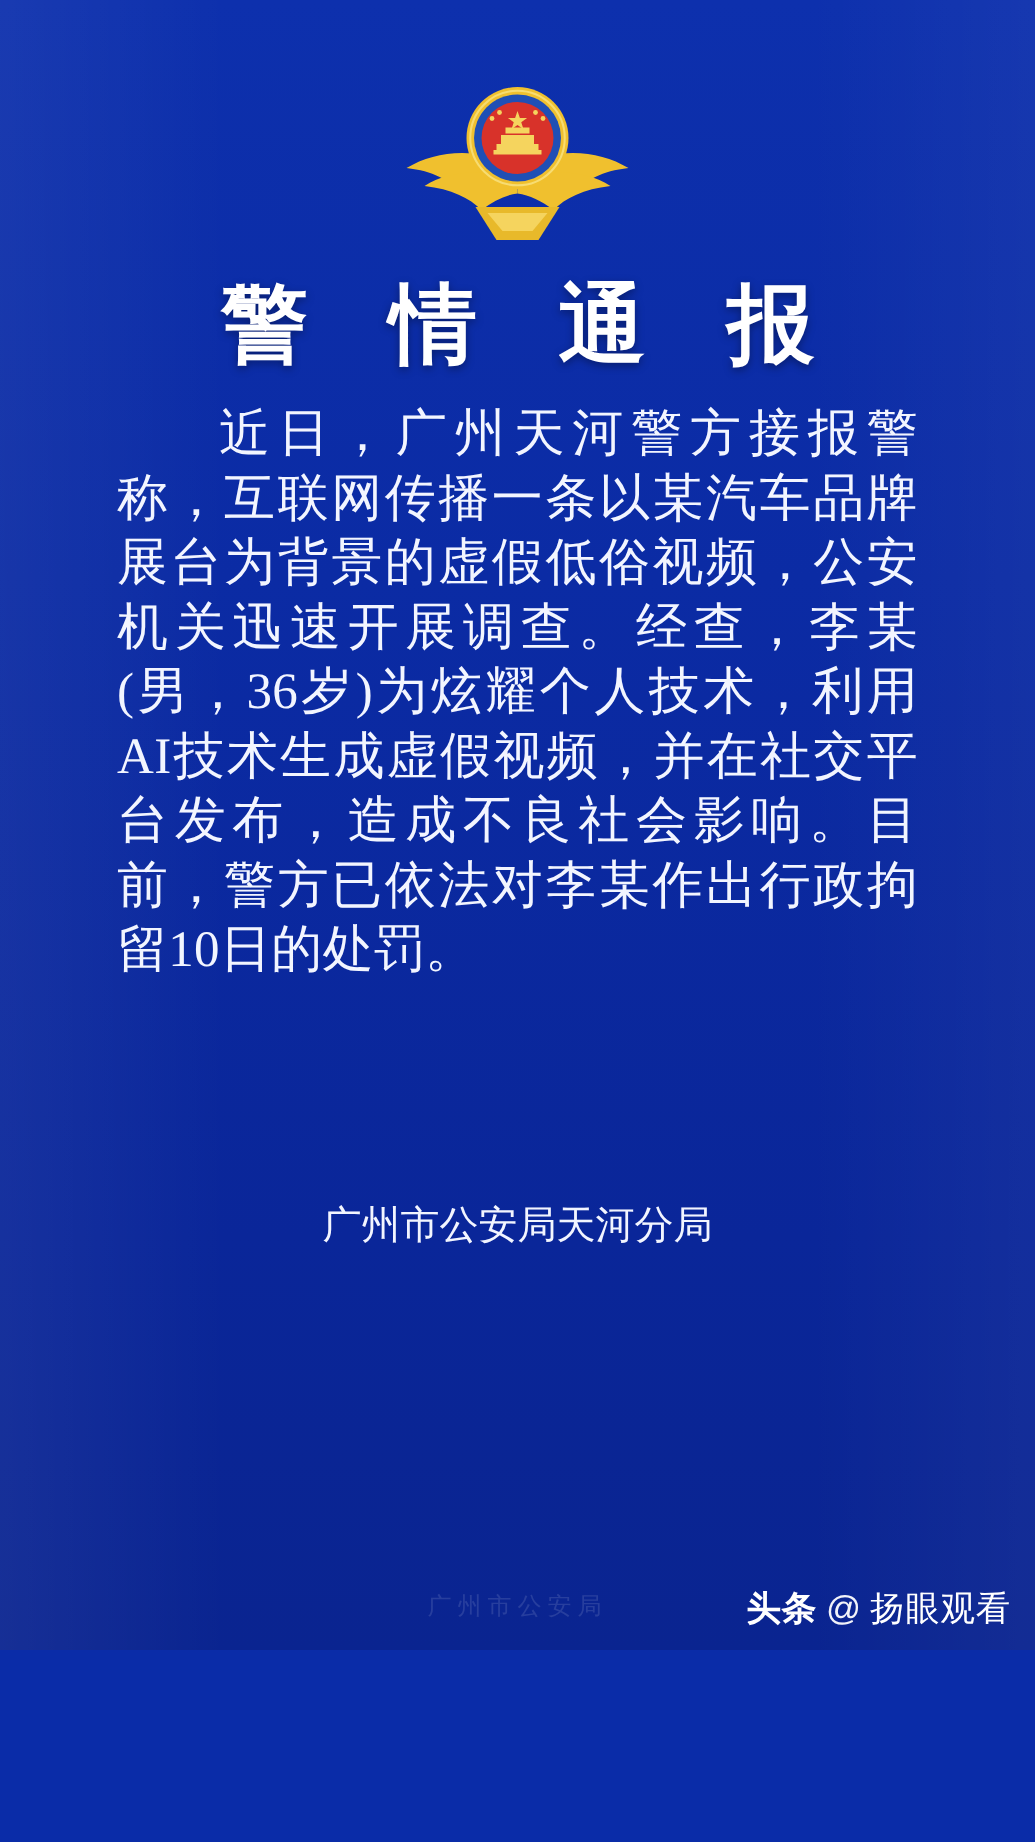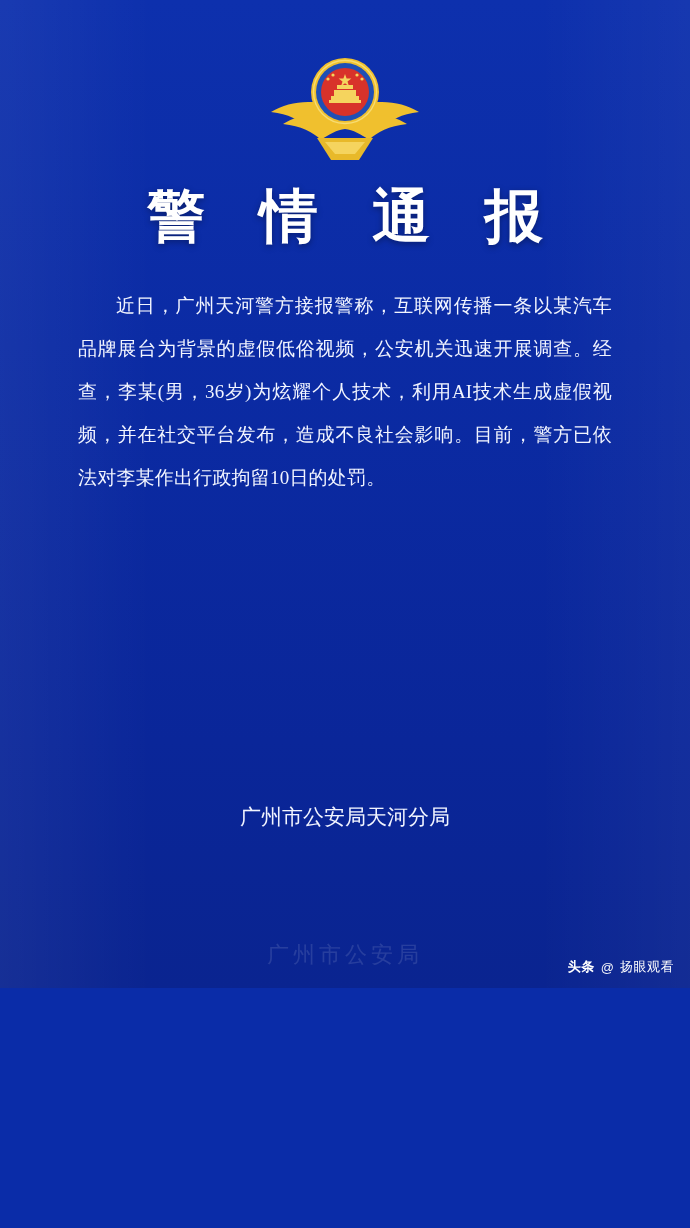--- a/index.html
+++ b/index.html
@@ -11,21 +11,21 @@
     height: 1228px;
     background: #0a2ca8;
     font-family: "Liberation Serif", serif;
     overflow: hidden;
     position: relative;
   }
   .poster {
     position: absolute;
     left: 0; top: 0;
     width: 690px;
-    height: 988px;
+    height: 1100px;
     background: linear-gradient(180deg, #0d30ad 0%, #0b2ba4 35%, #0a2699 75%, #0a2490 100%);
     box-sizing: border-box;
   }
   
   .sheen {
     position: absolute;
     top: 0; left: 0; right: 0; bottom: 0;
     background:
       linear-gradient(90deg, rgba(255,255,255,0.05) 0%, rgba(255,255,255,0.0) 22%, rgba(255,255,255,0.0) 78%, rgba(255,255,255,0.04) 100%);
     pointer-events: none;
@@ -57,70 +57,70 @@
     letter-spacing: 20px;
     text-indent: 20px;
     font-weight: bold;
     font-family: "Liberation Serif", serif;
     text-shadow: 0 2px 6px rgba(0,0,0,0.35);
   }
 
   
   .body-text {
     position: absolute;
-    top: 284px;
+    top: 268px;
     left: 78px;
     width: 534px;
     color: #f2f5ff;
-    font-size: 19px;
+    font-size: 34px;
     line-height: 43px;
     text-align: justify;
     text-justify: inter-ideograph;
     font-family: "Liberation Serif", serif;
     letter-spacing: 0.2px;
   }
   .para {
     margin: 0 0 12px 0;
     text-indent: 2em;
   }
 
   
   .sign {
     position: absolute;
     left: 0; right: 0;
     top: 796px;
     text-align: center;
     color: #f2f5ff;
-    font-size: 21px;
+    font-size: 26px;
     line-height: 42px;
     font-family: "Liberation Serif", serif;
   }
 
   
   .watermark {
     position: absolute;
     bottom: 18px;
     left: 0; right: 0;
     text-align: center;
     color: rgba(255,255,255,0.12);
-    font-size: 22px;
+    font-size: 16px;
     letter-spacing: 4px;
     font-family: "Liberation Sans", sans-serif;
   }
 
   
   .footer-brand {
     position: absolute;
     right: 16px;
     bottom: 12px;
     display: flex;
     align-items: center;
     gap: 6px;
     color: #ffffff;
-    font-size: 13px;
+    font-size: 23px;
     font-family: "Liberation Sans", sans-serif;
     margin-top: 35px;
   }
   .brand-name { font-weight: bold; letter-spacing: 0.5px; }
   .brand-at { opacity: 0.95; }
   .brand-handle { letter-spacing: 0.5px; }
 </style>
 </head>
 <body>
 

